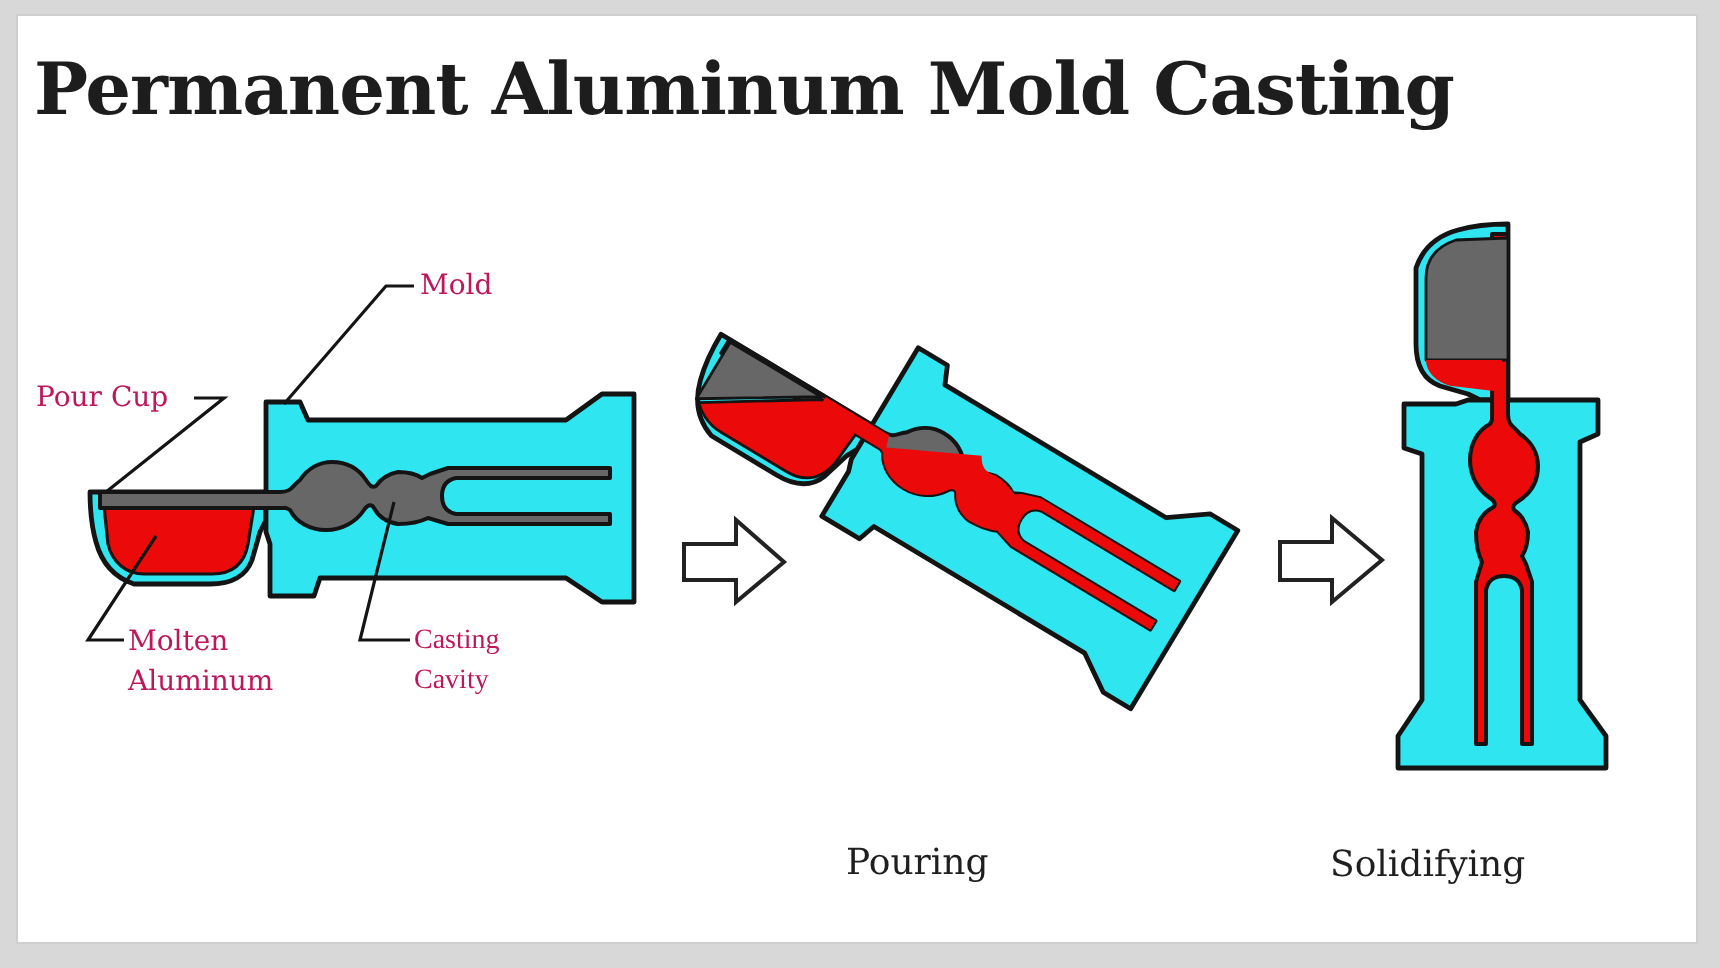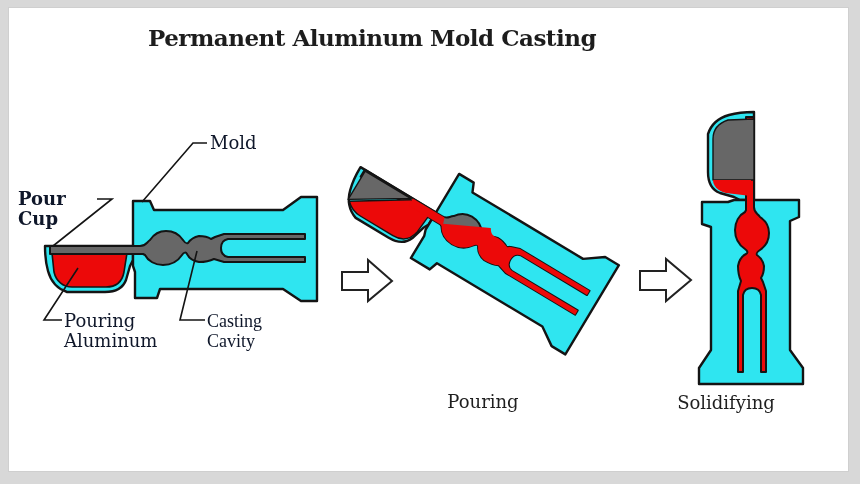--- a/index.html
+++ b/index.html
@@ -8,30 +8,30 @@
     background:#d8d8d8;
     font-family:"DejaVu Serif", serif;
   }
   .card{
     position:absolute;left:8px;top:7px;width:841px;height:465px;
     background:#ffffff;border:1px solid #cfcfcf;box-sizing:border-box;
   }
   .scene{position:absolute;left:0;top:0;width:860px;height:484px;}
   .title{
     position:absolute;left:0;top:24px;width:744px;text-align:center;
-    font-size:23px;font-weight:600;color:#1d1d1d;letter-spacing:-0.5px;
+    font-size:36px;font-weight:600;color:#1d1d1d;letter-spacing:-0.5px;
   }
   .plabel{
-    position:absolute;font-size:18px;color:#0f172a;line-height:20px;
+    position:absolute;font-size:14px;color:#be185d;line-height:20px;
   }
   .caption{
-    position:absolute;font-size:18px;color:#1f1f1f;text-align:center;
+    position:absolute;font-size:18px;color:#1f1f1f;text-align:left;margin-top:30px;
   }
   #mold-label{left:210px;top:133px;width:70px;}
-  #pourcup-label{left:18px;top:189px;width:82px;font-weight:bold;}
+  #pourcup-label{left:18px;top:189px;width:82px;}
   #molten-label{left:64px;top:311px;width:96px;}
   #cavity-label{left:207px;top:311px;width:80px;font-family:Liberation Serif, serif;}
   #pouring-caption{left:423px;top:391px;width:120px;}
   #solidifying-caption{left:665px;top:392px;width:122px;}
 </style>
 </head>
 <body>
 
 <div class="card"></div>
 
@@ -76,17 +76,17 @@
     <use href="#mcore" stroke="#141414" stroke-width="2" fill="#ec0909"></use>
     <path d="M52,246 L113,246 L113,287 L72,287 C62,287 56,281 53,272 Z" stroke="#141414" stroke-width="1.4" fill="#676767"></path>
     <path d="M113,249 L129,249 L126,274 C124,283 118,287 113,287 Z" fill="#ec0909"></path>
   </g>
 </svg>
 
 <div class="title">Permanent Aluminum Mold Casting</div>
 
 <div class="plabel" id="mold-label">Mold</div>
 <div class="plabel" id="pourcup-label">Pour Cup</div>
-<div class="plabel" id="molten-label">Pouring Aluminum</div>
+<div class="plabel" id="molten-label">Molten Aluminum</div>
 <div class="plabel" id="cavity-label">Casting Cavity</div>
 
 <div class="caption" id="pouring-caption">Pouring</div>
 <div class="caption" id="solidifying-caption">Solidifying</div>
 
 </body></html>

